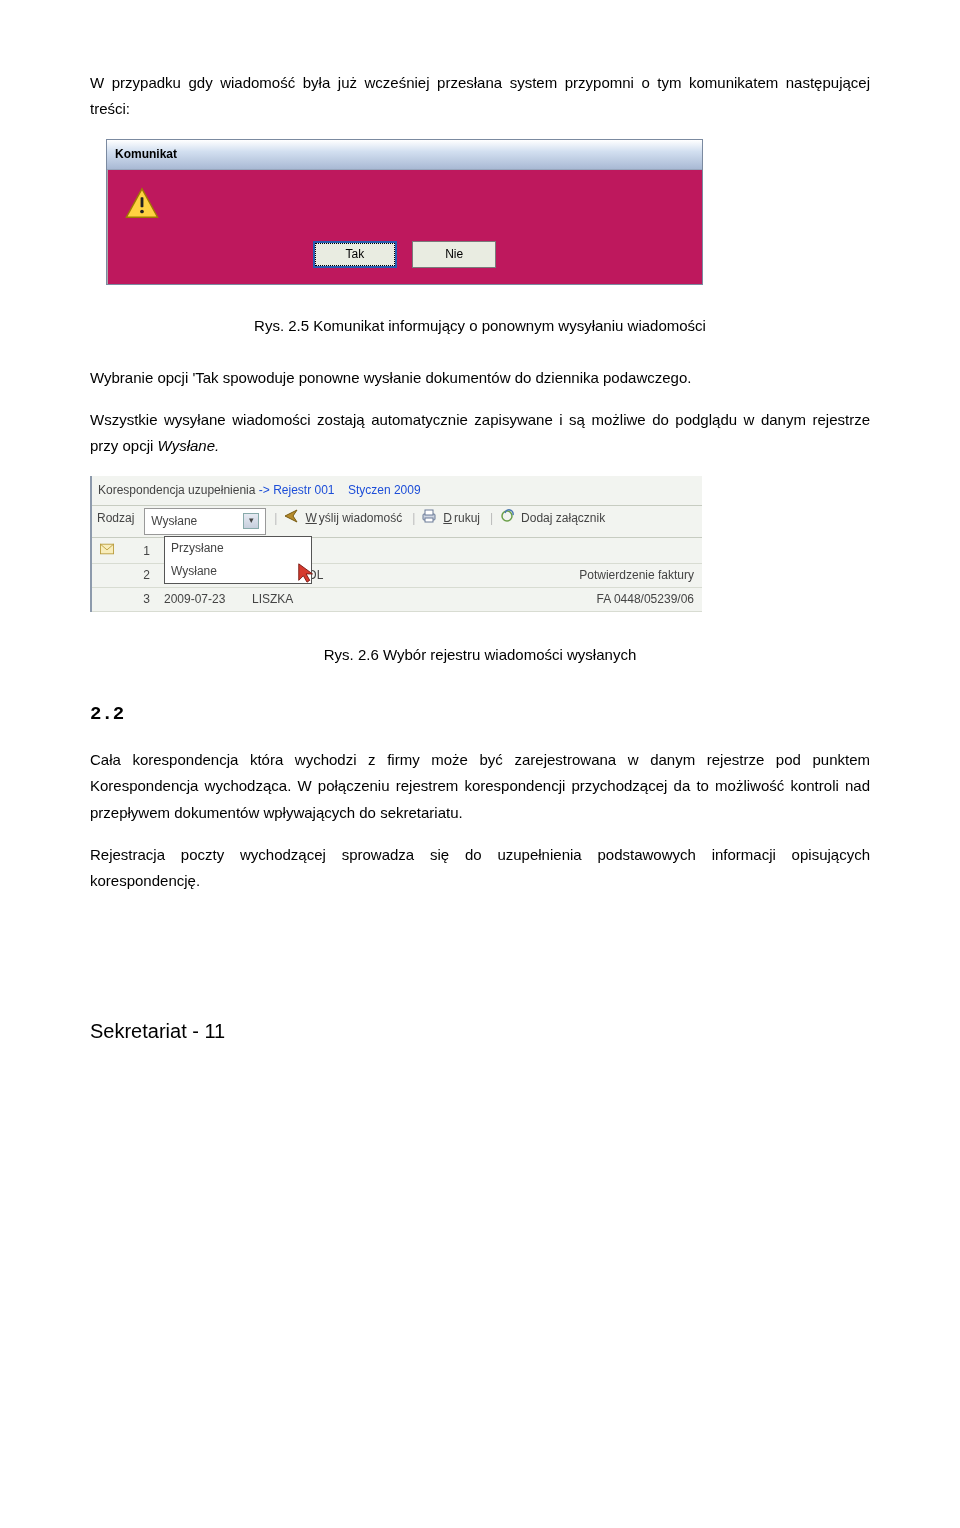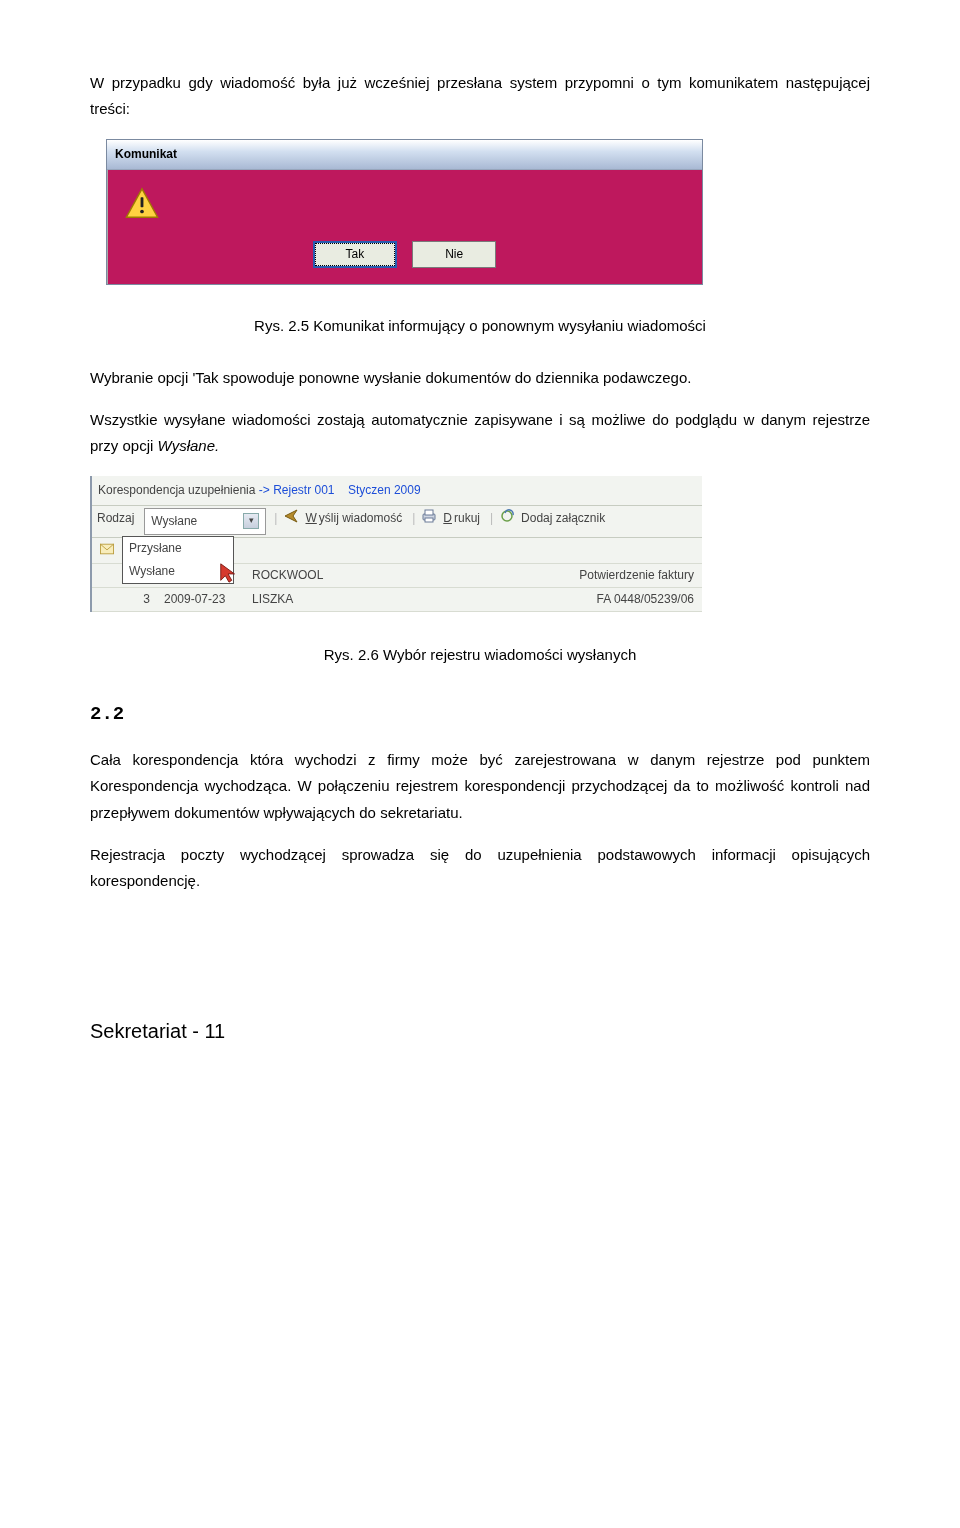--- a/index.html
+++ b/index.html
@@ -109,22 +109,22 @@
     font-size: 9px;
     line-height: 13px;
   }
   .sep { color:#bbb; margin: 0 2px; }
   .icon-sm { display:inline-block; width:16px; height:16px; vertical-align: middle; margin-right:2px; }
   .link-like .u { text-decoration: underline; }
   .row2 span { margin-right: 2px; }
 
   .dropdown-open {
     position: relative;
-    margin-left: 30px;
-    width: 112px;
+    margin-left: 72px;
+    width: 148px;
     margin-top: -2px;
   }
   .dropdown-open .list {
     border: 1px solid #555;
     background:#fff;
   }
   .dropdown-open .opt {
     padding: 1px 6px;
   }
   .cursor {

